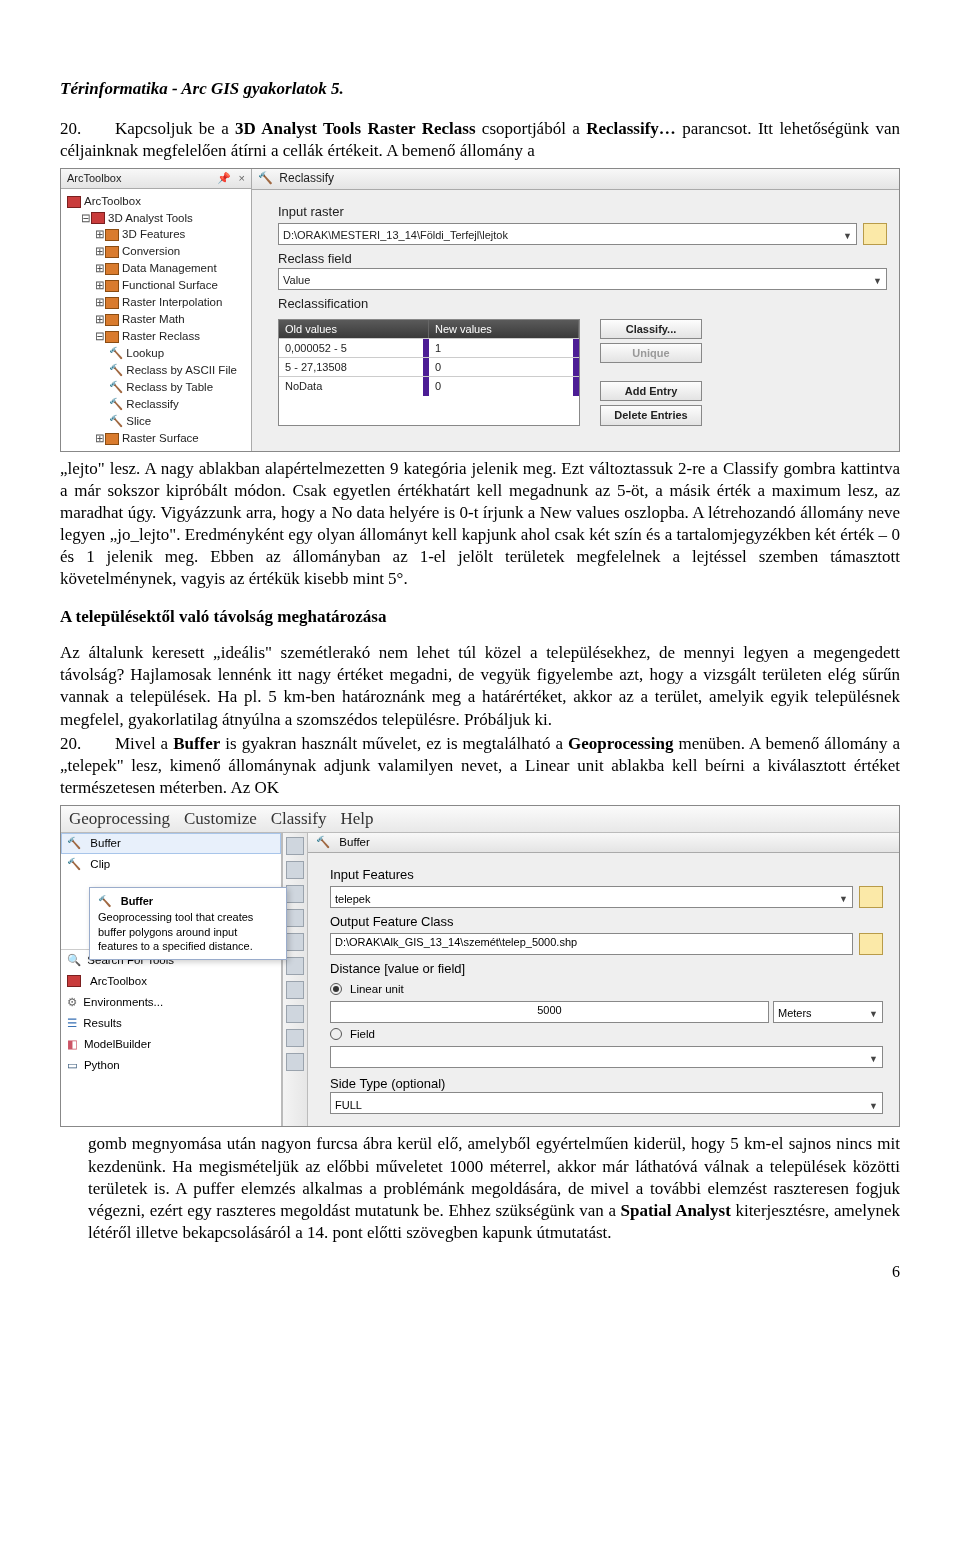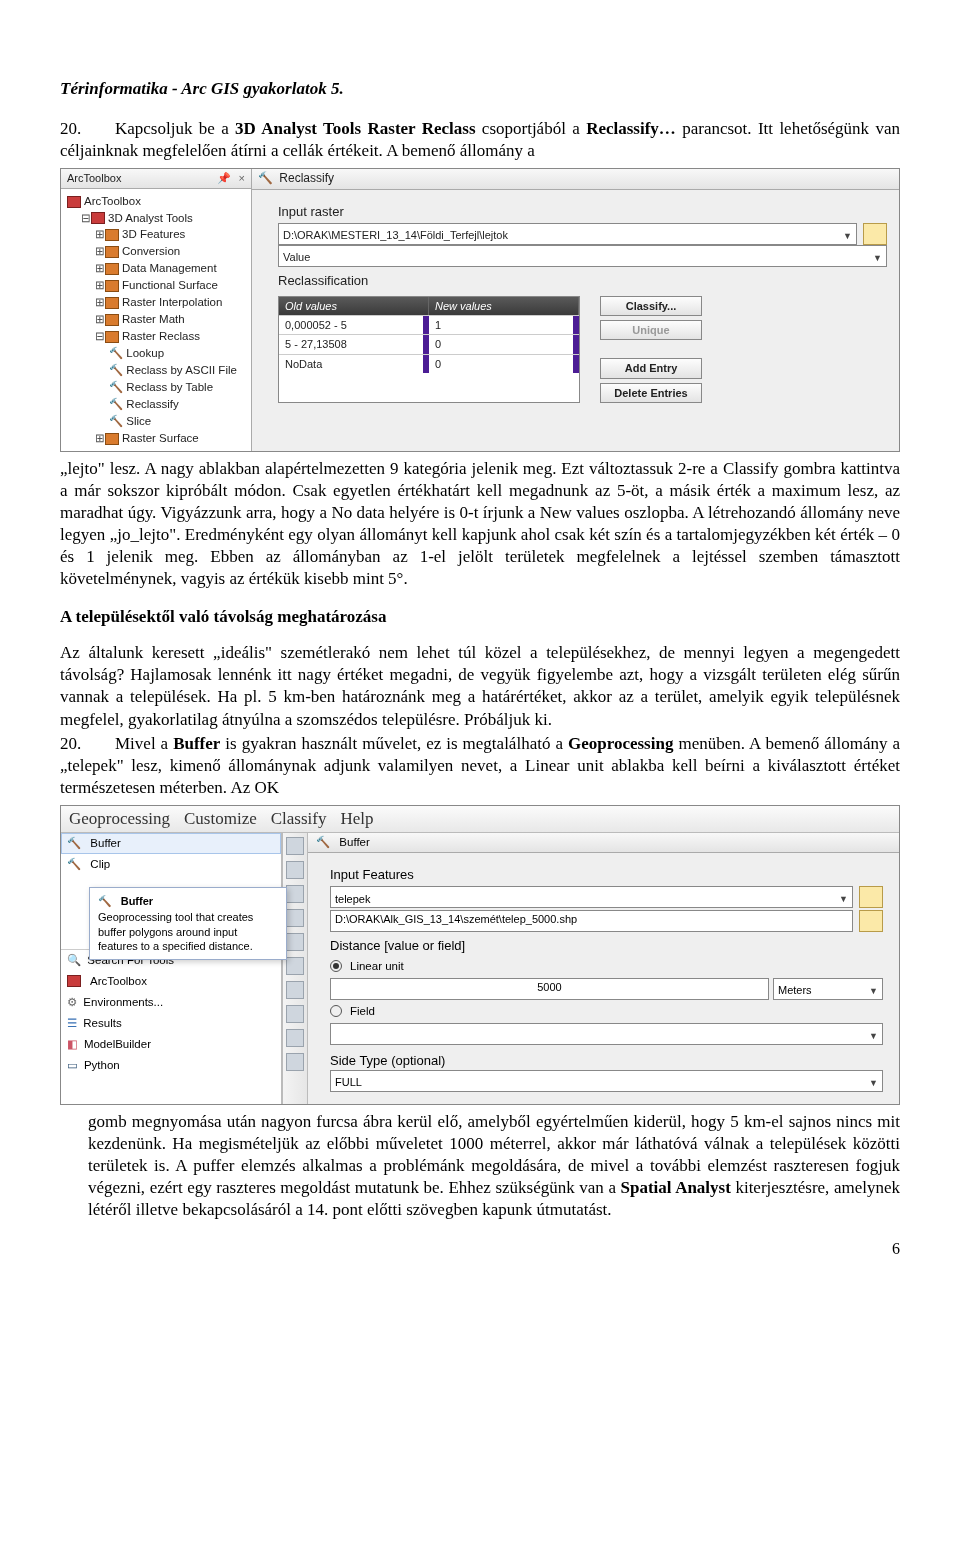--- a/index.html
+++ b/index.html
@@ -72,21 +72,21 @@
     width:22px; height:20px; margin-left:6px; background:#fbe9a8; border:1px solid #b89b49;
   }
   .combo { background:#fff; border:1px solid #888; height:18px; padding:1px 4px; font-size:11px;
     display:flex; justify-content:space-between; align-items:flex-end; }
   .combo .arrow { font-size:9px; color:#444; }
   .rc-table-wrap { display:flex; margin-top:6px; }
   .rc-table {
     border:1px solid #888; background:#fff; width:300px; font-size:11px;
   }
   .rc-th { display:flex; background:linear-gradient(#5a5a5a,#3a3a3a); color:#fff; }
-  .rc-th div { flex:1; padding:2px 6px; border-right:1px solid #666;font-style:italic; }
+  .rc-th div { flex:1; padding:2px 6px; border-right:1px solid #666; }
   .rc-row { display:flex; border-top:1px solid #ccc; }
   .rc-row div { flex:1; padding:2px 6px; border-right:6px solid #4c1d95; }
   .rc-sidebtns { margin-left:20px; display:flex; flex-direction:column; gap:4px;font-weight:bold; }
   .winbtn {
     background:linear-gradient(#fdfdfd,#e3e3e3); border:1px solid #888; padding:2px 10px;
     font-size:11px; min-width:80px; text-align:center;
   }
   .winbtn.disabled { color:#999; }
   .textblock { margin-top: 4px; }
   .section-h { font-weight:bold; margin-top:16px; }
@@ -163,20 +163,21 @@
     <div class="rc-right-title"><span class="ico-hammer">🔨</span> <span>Reclassify</span></div>
     <div class="rc-body">
       <div class="lbl">Input raster</div>
       <div class="field">
         <div class="combo" style="flex:1;">
             <span>D:\ORAK\MESTERI_13_14\Földi_Terfejl\lejtok</span>
             <span class="arrow">▼</span>
           </div>
         <div class="folder-btn"></div>
       </div>
+      <div class="lbl">Reclass field</div>
       <div class="combo">
           <span>Value</span>
           <span class="arrow">▼</span>
         </div>
       <div class="lbl">Reclassification</div>
       <div class="rc-table-wrap">
         <div class="rc-table">
           <div class="rc-th">
             <div>Old values</div>
             <div>New values</div>
@@ -288,20 +289,21 @@
         </div>
       <div class="buf-body">
         <div class="lbl">Input Features</div>
         <div class="field">
             <div class="combo" style="flex:1;">
               <span>telepek</span>
               <span class="arrow">▼</span>
             </div>
             <div class="folder-btn"></div>
           </div>
+        <div class="lbl">Output Feature Class</div>
         <div class="field">
             <div class="txt">D:\ORAK\Alk_GIS_13_14\szemét\telep_5000.shp</div>
             <div class="folder-btn"></div>
           </div>
         <div class="lbl">Distance [value or field]</div>
         <div class="row">
             <span class="radio sel"></span>
             <span>Linear unit</span>
           </div>
         <div class="row">

